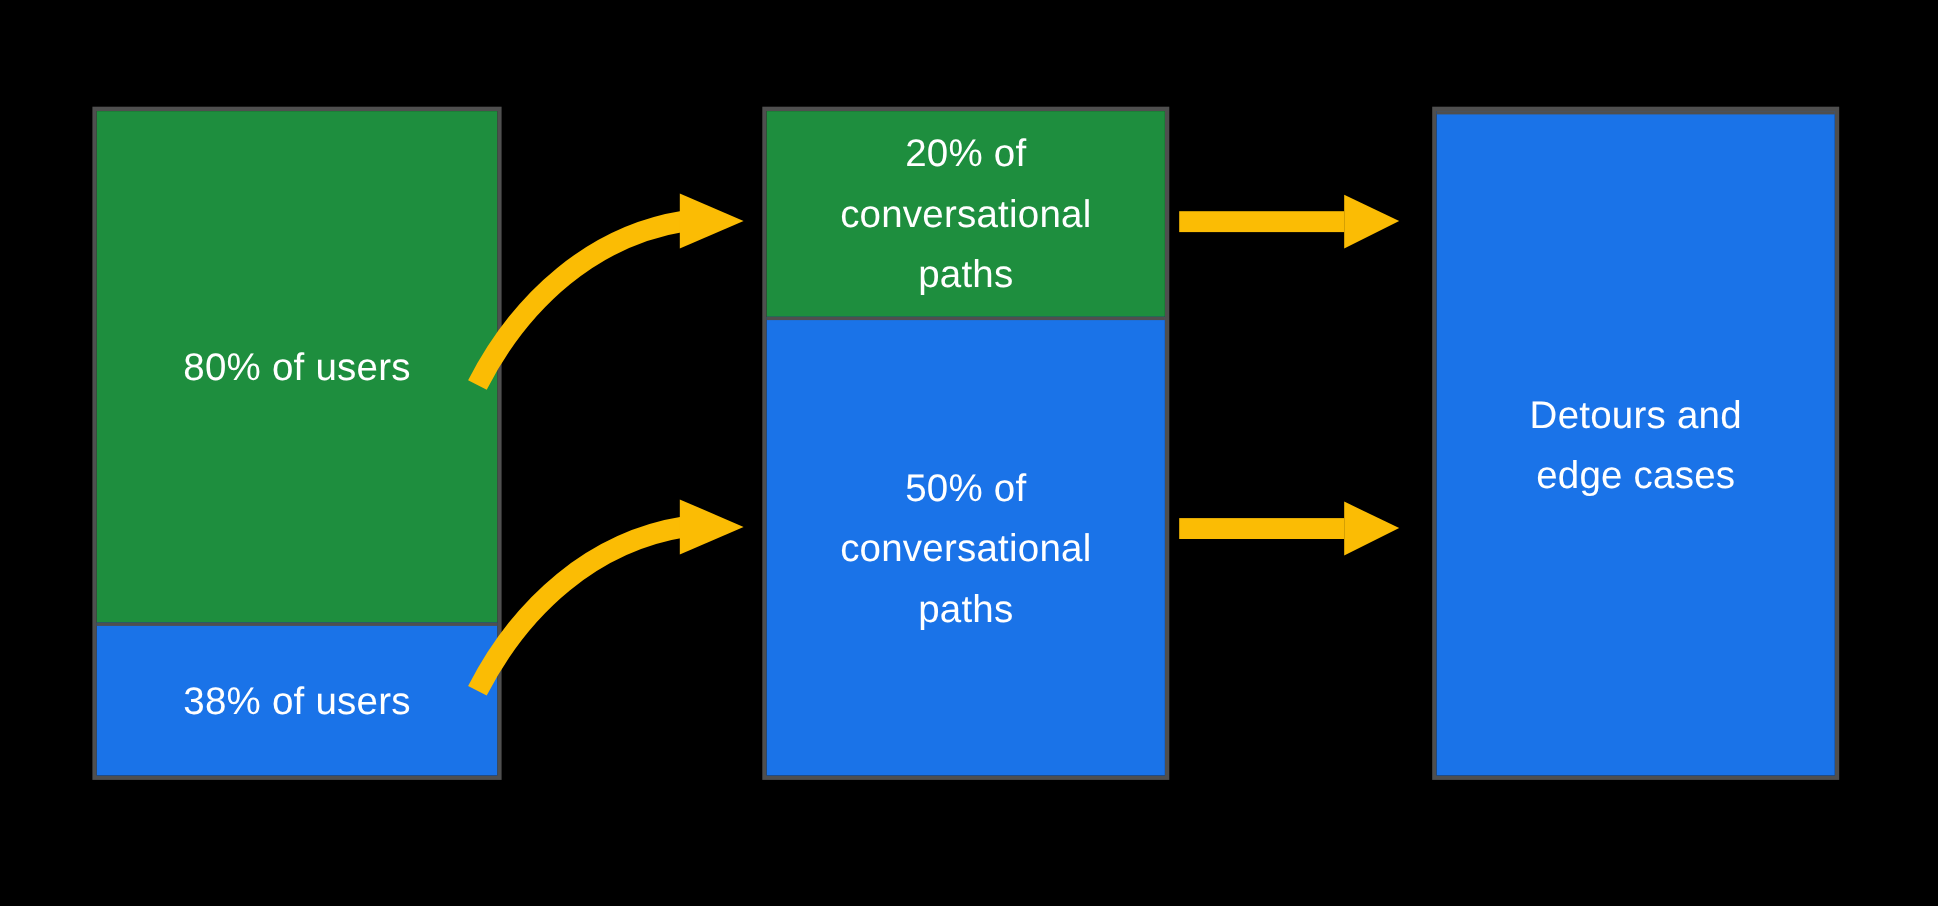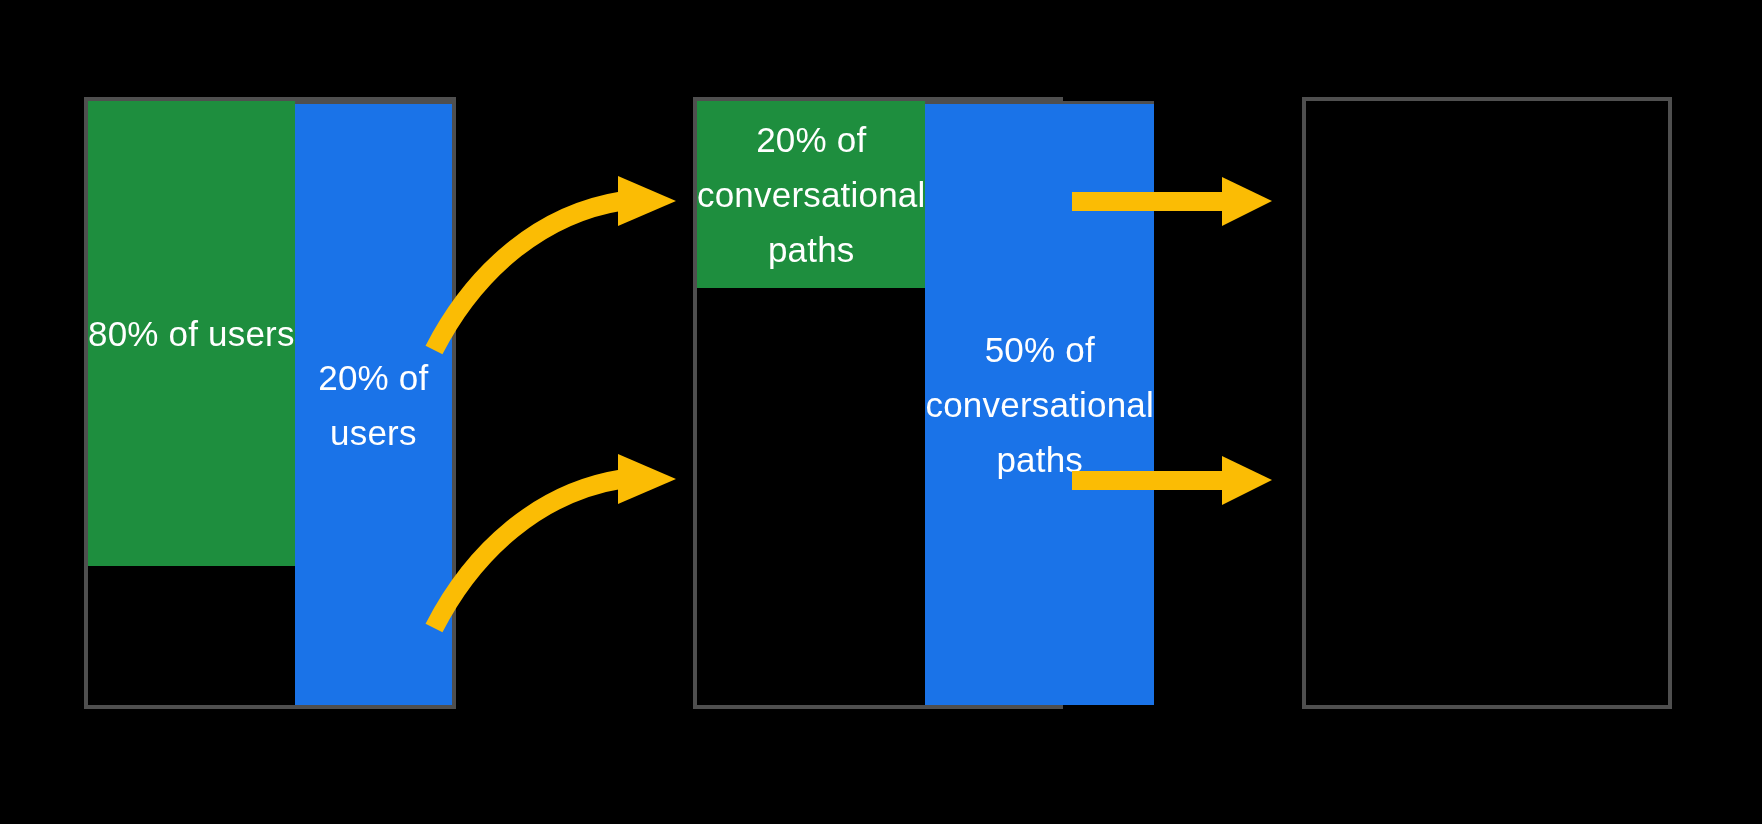--- a/index.html
+++ b/index.html
@@ -15,21 +15,21 @@
     overflow: hidden;
     font-family: "Liberation Sans", sans-serif;
   }
   .bar {
     position: absolute;
     top: 97px;
     height: 612px;
     box-sizing: border-box;
     border: 4px solid var(--border, #4f4f4f);
     display: flex;
-    flex-direction: row;
+    flex-direction: column;
   }
   .segment {
     position: relative;
     display: flex;
     align-items: center;
     justify-content: center;
     box-sizing: border-box;
   }
   .seg-green { background: var(--green, #1e8e3e); }
   .seg-blue  { background: var(--blue, #1a73e8); border-top: 3px solid var(--border, #4f4f4f); flex: 1; }
@@ -53,34 +53,37 @@
 </head>
 <body>
 
 <div id="canvas">
 
   <div class="bar" style="left:84px; width:372px;">
     <div class="segment seg-green" style="height: 77%;">
       <div class="label">80% of users</div>
     </div>
     <div class="segment seg-blue">
-      <div class="label">20% of users</div>
+      <div class="label">38% of users</div>
     </div>
   </div>
 
   <div class="bar" style="left:693px; width:370px;">
     <div class="segment seg-green" style="height: 31%;">
       <div class="label">20% of conversational paths</div>
     </div>
     <div class="segment seg-blue">
       <div class="label">50% of conversational paths</div>
     </div>
   </div>
 
   <div class="bar" style="left:1302px; width:370px;">
+    <div class="segment seg-blue">
+      <div class="label">Detours and edge cases</div>
+    </div>
   </div>
 
   <svg id="arrow-layer" viewBox="0 0 1762 824" xmlns="http://www.w3.org/2000/svg">
     <g>
       <path d="M 434 350 C 474 272, 540 214, 622 201" fill="none" stroke="var(--arrow, #fbbc04)" stroke-width="19"></path>
       <polygon points="618,176 676,201 618,226" fill="var(--arrow, #fbbc04)"></polygon>
     </g>
     <g>
       <path d="M 434 628 C 474 550, 540 492, 622 479" fill="none" stroke="var(--arrow, #fbbc04)" stroke-width="19"></path>
       <polygon points="618,454 676,479 618,504" fill="var(--arrow, #fbbc04)"></polygon>

